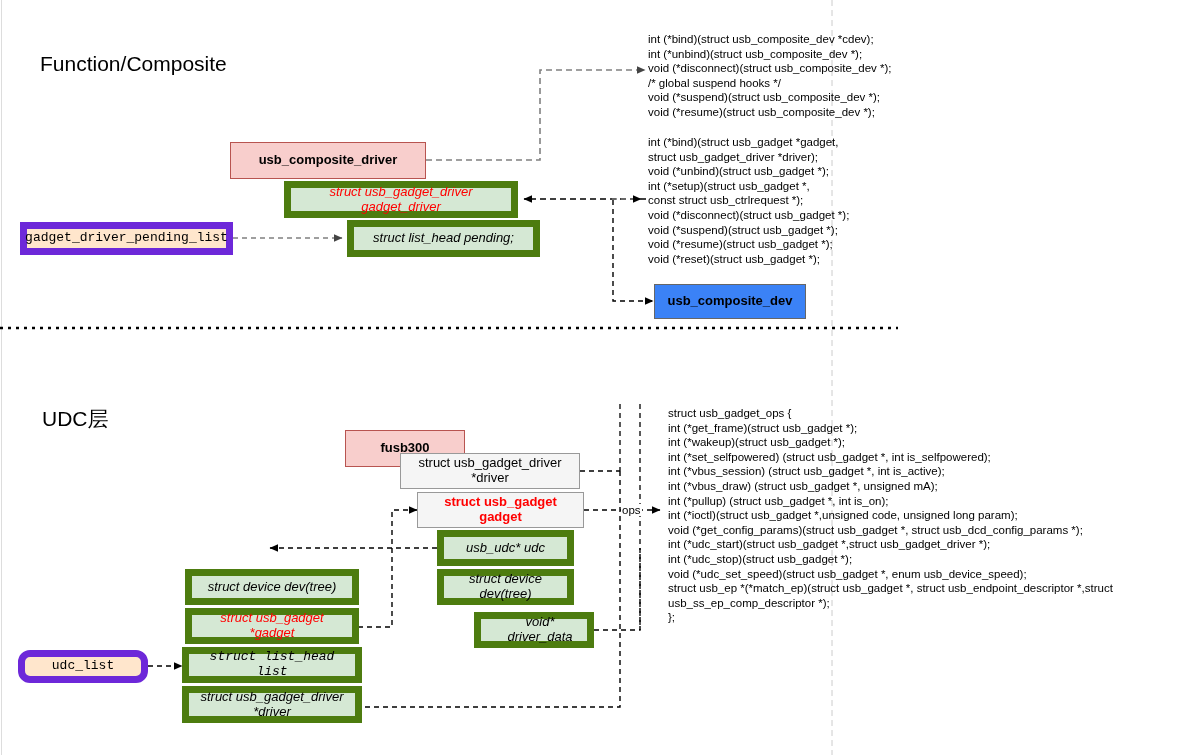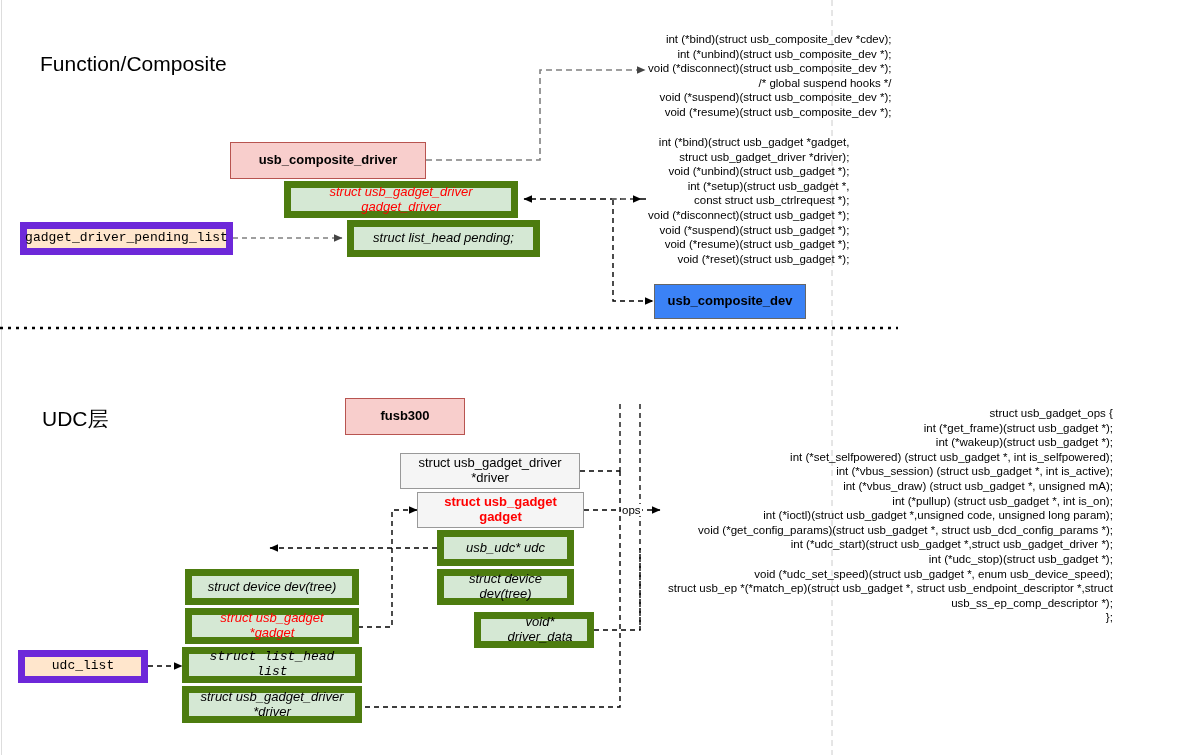--- a/index.html
+++ b/index.html
@@ -38,21 +38,20 @@
     font-family:"Liberation Sans","DejaVu Sans",sans-serif;
     white-space:nowrap;
   }
   .code-block{
     position:absolute;
     font-size:11.5px;
     line-height:14.6px;
     color:#000;
     white-space:pre;
     font-family:"Liberation Sans","DejaVu Sans",sans-serif;
-    text-align:right;
   }
   .ops-label{
     position:absolute;
     font-size:11.5px;
     color:#000;
     background:#ffffff;
     padding:0 1px;
   }
 </style>
 </head>
@@ -134,40 +133,40 @@
 void (*unbind)(struct usb_gadget *);
 int (*setup)(struct usb_gadget *,
 const struct usb_ctrlrequest *);
 void (*disconnect)(struct usb_gadget *);
 void (*suspend)(struct usb_gadget *);
 void (*resume)(struct usb_gadget *);
 void (*reset)(struct usb_gadget *);</div>
 
   <div class="section-title" style="left:42px;top:405px;">UDC层</div>
 
-  <div class="box b-pink" style="left:345px;top:398px;width:120px;height:37px;">fusb300</div>
+  <div class="box b-pink" style="left:345px;top:430px;width:120px;height:37px;">fusb300</div>
 
   <div class="box b-gray2" style="left:400px;top:453px;width:180px;height:36px;">struct usb_gadget_driver *driver</div>
 
   <div class="box b-gray2" style="left:417px;top:492px;width:167px;height:36px;">
     <span class="red-text">struct usb_gadget gadget</span>
   </div>
 
 
   <div class="box b-green" style="left:185px;top:569px;width:174px;height:36px;">struct device dev(tree)</div>
 
   <div class="box b-green" style="left:185px;top:608px;width:174px;height:36px;">
     <span class="red-text-n">struct usb_gadget *gadget</span>
   </div>
 
   <div class="box b-green mono" style="left:182px;top:647px;width:180px;height:36px;">struct list_head list</div>
 
   <div class="box b-green" style="left:182px;top:686px;width:180px;height:37px;">struct usb_gadget_driver *driver</div>
 
-  <div class="box b-orange mono" style="left:18px;top:650px;width:130px;height:33px;">udc_list</div>
+  <div class="box b-orange mono" style="left:18px;top:650px;width:130px;height:33px;border-radius:12px;">udc_list</div>
 
   <div class="box b-green" style="left:437px;top:530px;width:137px;height:36px;">usb_udc* udc</div>
 
   <div class="box b-green" style="left:437px;top:569px;width:137px;height:36px;">struct device dev(tree)</div>
 
   <div class="box b-green" style="left:474px;top:612px;width:120px;height:36px;padding-left:18px;">void* driver_data</div>
 
   <div class="ops-label" style="left:621px;top:504px;">ops</div>
 
   <div class="code-block" style="left:668px;top:406px;">struct usb_gadget_ops {

